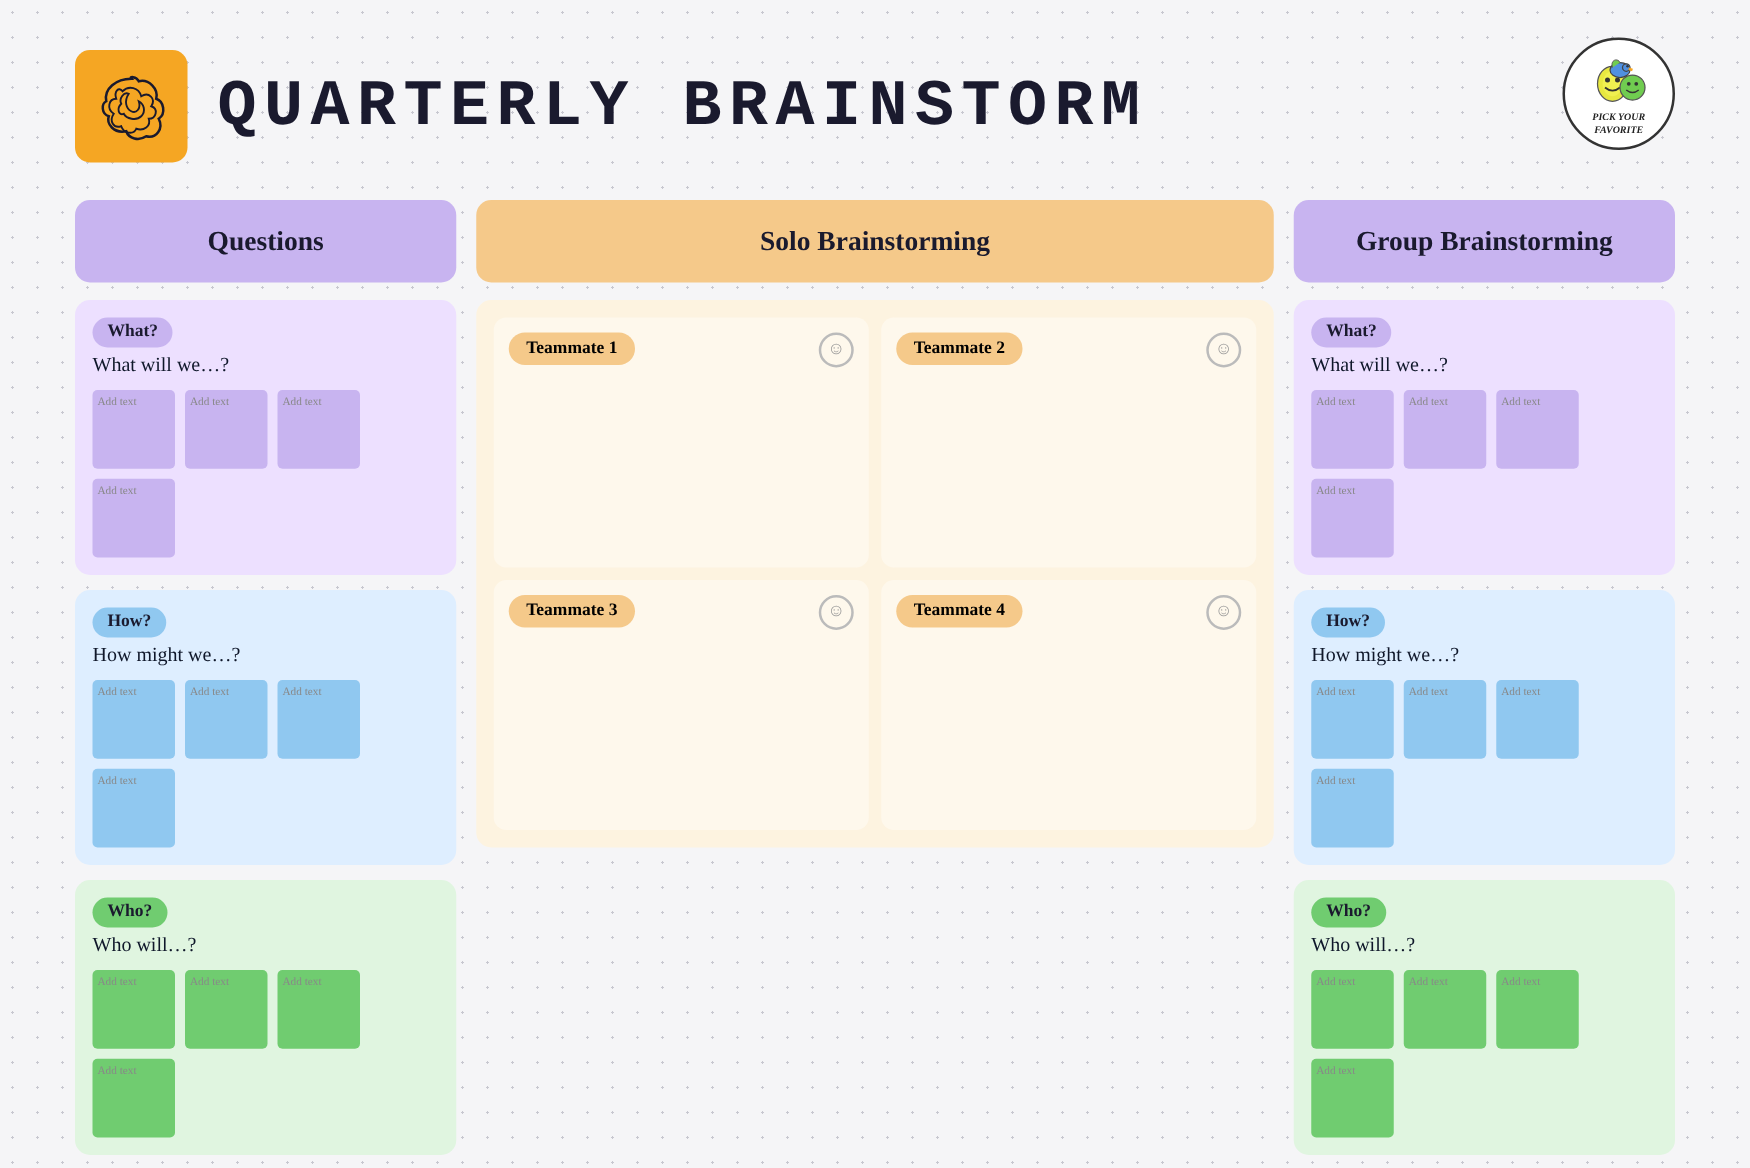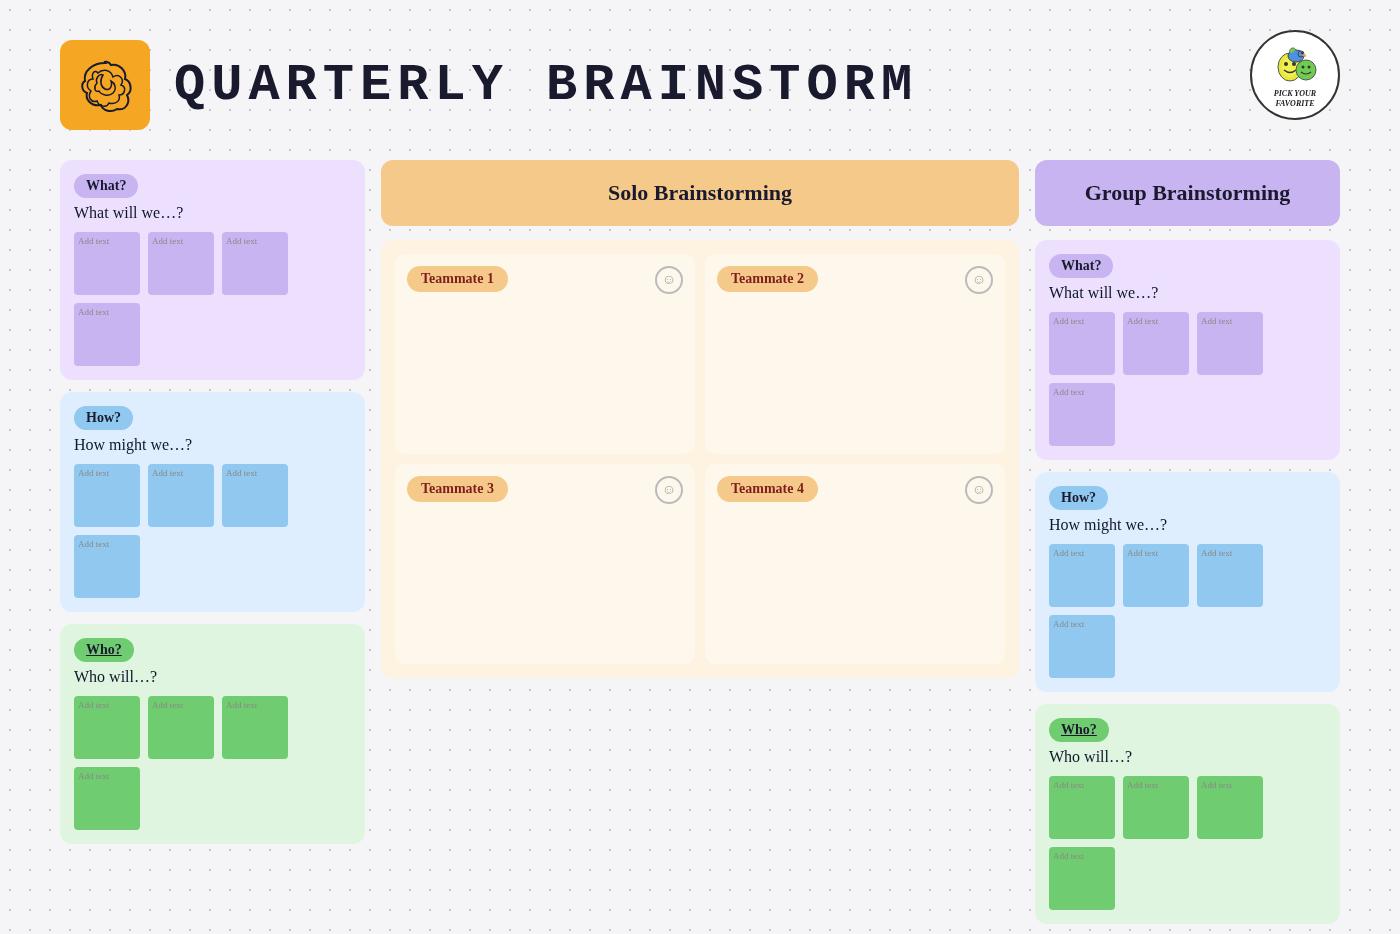--- a/index.html
+++ b/index.html
@@ -129,21 +129,21 @@
       padding: 4px 12px;
       border-radius: 20px;
       font-size: 14px;
       font-weight: bold;
       color: #1a1a2e;
       margin-bottom: 6px;
     }
 
     .tag-what { background-color: #c8b4f0; }
     .tag-how { background-color: #90c8f0; }
-    .tag-who { background-color: #70cc70; text-decoration: underline; }
+    .tag-who { background-color: #70cc70; }
 
     .section-subtitle {
       font-family: 'Segoe Script', 'Comic Sans MS', cursive;
       font-size: 16px;
       color: #0f172a;
       margin-bottom: 10px;
     }
 
     .sticky-row {
       display: flex;
@@ -185,21 +185,21 @@
       position: relative;
       min-height: 200px;
     }
 
     .teammate-tag {
       display: inline-block;
       padding: 5px 14px;
       border-radius: 20px;
       font-size: 14px;
       font-weight: bold;
-      color: #7f1d1d;
+      color: #000000;
       background-color: #f5c98a;
       margin-bottom: 0;
     }
 
     .smiley-icon {
       position: absolute;
       top: 12px;
       right: 12px;
       width: 28px;
       height: 28px;
@@ -275,20 +275,23 @@
       <div style="font-size:8px; font-weight:bold; color:#222; line-height:1.2; text-align:center; margin-top:2px;">
         <span>PICK YOUR</span><br>
         <span>FAVORITE</span>
       </div>
     </div>
   </div>
 
   <div class="main-grid">
 
     <div>
+      <div class="col-header col-header-questions">
+        <span>Questions</span>
+      </div>
       <div class="questions-col">
 
         <div class="question-section question-section-what">
           <span class="section-tag tag-what">What?</span>
           <div class="section-subtitle">What will we…?</div>
           <div class="sticky-row">
             <div class="sticky-note sticky-purple">
                 <span style="color:#888;font-size:9px;">Add text</span>
               </div>
             <div class="sticky-note sticky-purple">

